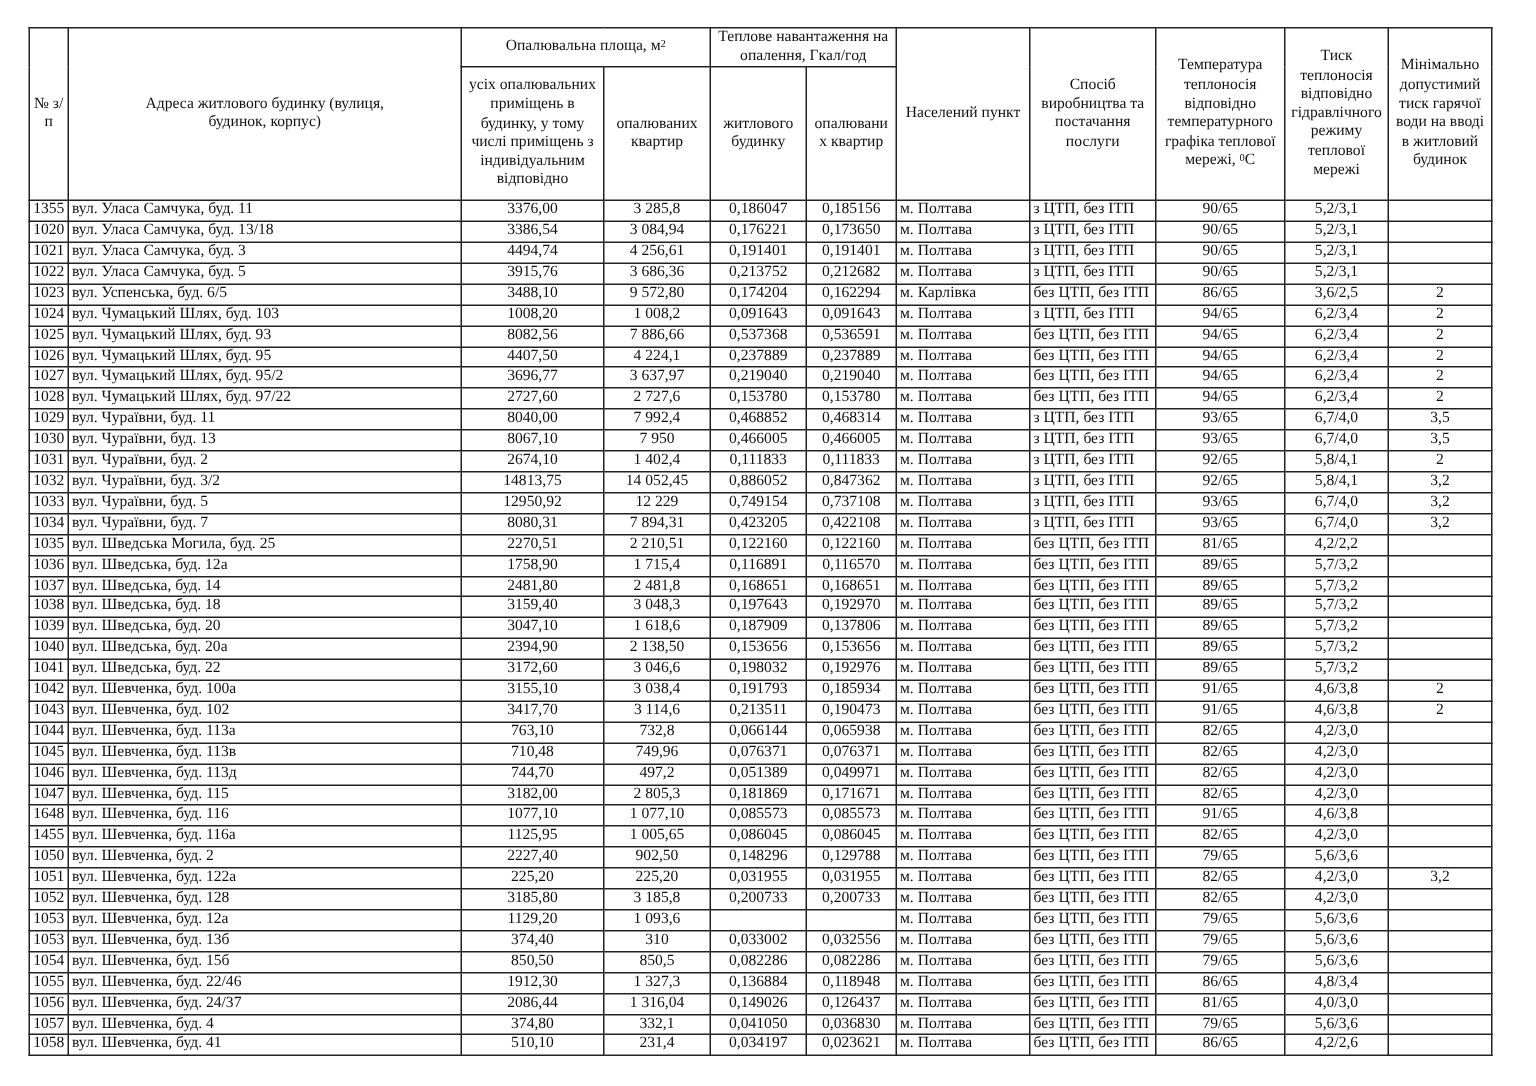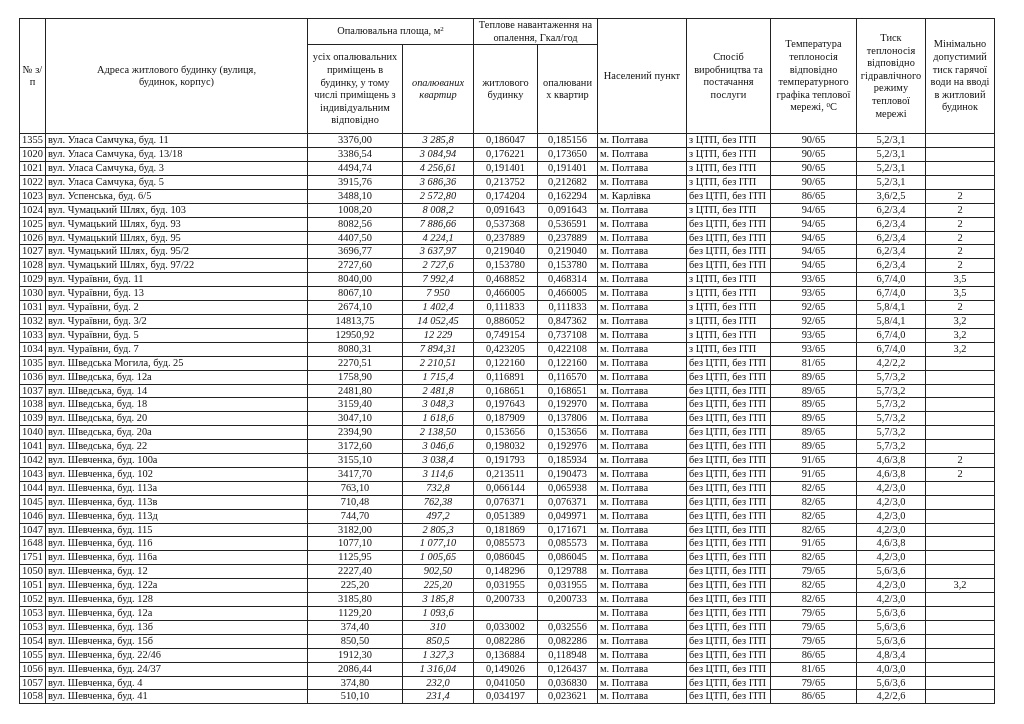--- a/index.html
+++ b/index.html
@@ -11,21 +11,21 @@
               white-space: nowrap; }
   table.doc th { font-weight: normal; text-align: center; vertical-align: middle;
                  white-space: normal; line-height: 12.6px; }
   table.doc tbody td { height: 12.9px; line-height: 12.9px; }
   td.c { text-align: center; }
   td.l { text-align: left; }
   td.num { text-align: center; }
   sup { font-size: 7px; vertical-align: top; position: relative; top: -2px; }
   .h-tall { height: 89px; }
   .h-top { height: 19px; }
-  td.area2, th.area2 { border-left-color: #8a8fb0; font-style: italic; }
+  td.area2, th.area2 { border-left-color: #8a8fb0; }
 </style>
 </head>
 <body>
 
 <table class="doc">
   <colgroup>
     <col style="width:26px">
     <col style="width:262px">
     <col style="width:95px">
     <col style="width:71px">
@@ -106,34 +106,34 @@
         <td class="l">м. Полтава</td>
         <td class="l">з ЦТП, без ІТП</td>
         <td class="c">90/65</td>
         <td class="c">5,2/3,1</td>
         <td class="c"></td>
       </tr>
       <tr>
         <td class="c">1023</td>
         <td class="l">вул. Успенська, буд. 6/5</td>
         <td class="num">3488,10</td>
-        <td class="num area2">2 572,80</td>
+        <td class="num area2">9 572,80</td>
         <td class="num">0,174204</td>
         <td class="num">0,162294</td>
         <td class="l">м. Карлівка</td>
         <td class="l">без ЦТП, без ІТП</td>
         <td class="c">86/65</td>
         <td class="c">3,6/2,5</td>
         <td class="c">2</td>
       </tr>
       <tr>
         <td class="c">1024</td>
         <td class="l">вул. Чумацький Шлях, буд. 103</td>
         <td class="num">1008,20</td>
-        <td class="num area2">8 008,2</td>
+        <td class="num area2">1 008,2</td>
         <td class="num">0,091643</td>
         <td class="num">0,091643</td>
         <td class="l">м. Полтава</td>
         <td class="l">з ЦТП, без ІТП</td>
         <td class="c">94/65</td>
         <td class="c">6,2/3,4</td>
         <td class="c">2</td>
       </tr>
       <tr>
         <td class="c">1025</td>
@@ -392,21 +392,21 @@
         <td class="l">м. Полтава</td>
         <td class="l">без ЦТП, без ІТП</td>
         <td class="c">82/65</td>
         <td class="c">4,2/3,0</td>
         <td class="c"></td>
       </tr>
       <tr>
         <td class="c">1045</td>
         <td class="l">вул. Шевченка, буд. 113в</td>
         <td class="num">710,48</td>
-        <td class="num area2">762,38</td>
+        <td class="num area2">749,96</td>
         <td class="num">0,076371</td>
         <td class="num">0,076371</td>
         <td class="l">м. Полтава</td>
         <td class="l">без ЦТП, без ІТП</td>
         <td class="c">82/65</td>
         <td class="c">4,2/3,0</td>
         <td class="c"></td>
       </tr>
       <tr>
         <td class="c">1046</td>
@@ -441,35 +441,35 @@
         <td class="num area2">1 077,10</td>
         <td class="num">0,085573</td>
         <td class="num">0,085573</td>
         <td class="l">м. Полтава</td>
         <td class="l">без ЦТП, без ІТП</td>
         <td class="c">91/65</td>
         <td class="c">4,6/3,8</td>
         <td class="c"></td>
       </tr>
       <tr>
-        <td class="c">1751</td>
+        <td class="c">1455</td>
         <td class="l">вул. Шевченка, буд. 116а</td>
         <td class="num">1125,95</td>
         <td class="num area2">1 005,65</td>
         <td class="num">0,086045</td>
         <td class="num">0,086045</td>
         <td class="l">м. Полтава</td>
         <td class="l">без ЦТП, без ІТП</td>
         <td class="c">82/65</td>
         <td class="c">4,2/3,0</td>
         <td class="c"></td>
       </tr>
       <tr>
         <td class="c">1050</td>
-        <td class="l">вул. Шевченка, буд. 12</td>
+        <td class="l">вул. Шевченка, буд. 2</td>
         <td class="num">2227,40</td>
         <td class="num area2">902,50</td>
         <td class="num">0,148296</td>
         <td class="num">0,129788</td>
         <td class="l">м. Полтава</td>
         <td class="l">без ЦТП, без ІТП</td>
         <td class="c">79/65</td>
         <td class="c">5,6/3,6</td>
         <td class="c"></td>
       </tr>
@@ -561,21 +561,21 @@
         <td class="l">м. Полтава</td>
         <td class="l">без ЦТП, без ІТП</td>
         <td class="c">81/65</td>
         <td class="c">4,0/3,0</td>
         <td class="c"></td>
       </tr>
       <tr>
         <td class="c">1057</td>
         <td class="l">вул. Шевченка, буд. 4</td>
         <td class="num">374,80</td>
-        <td class="num area2">232,0</td>
+        <td class="num area2">332,1</td>
         <td class="num">0,041050</td>
         <td class="num">0,036830</td>
         <td class="l">м. Полтава</td>
         <td class="l">без ЦТП, без ІТП</td>
         <td class="c">79/65</td>
         <td class="c">5,6/3,6</td>
         <td class="c"></td>
       </tr>
       <tr>
         <td class="c">1058</td>

